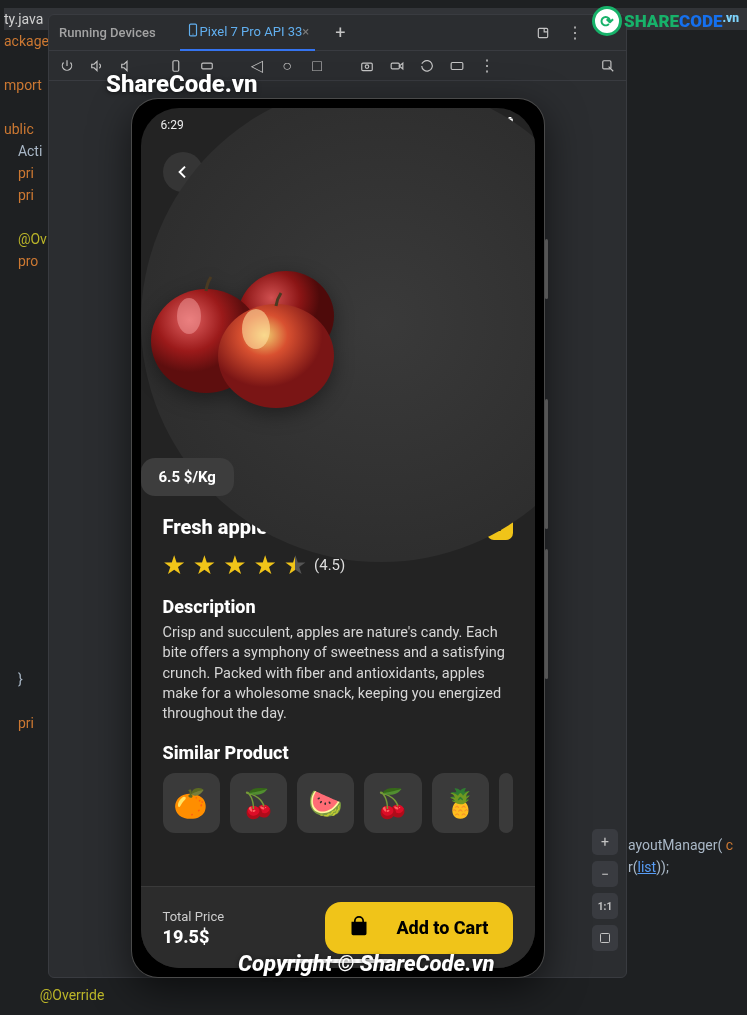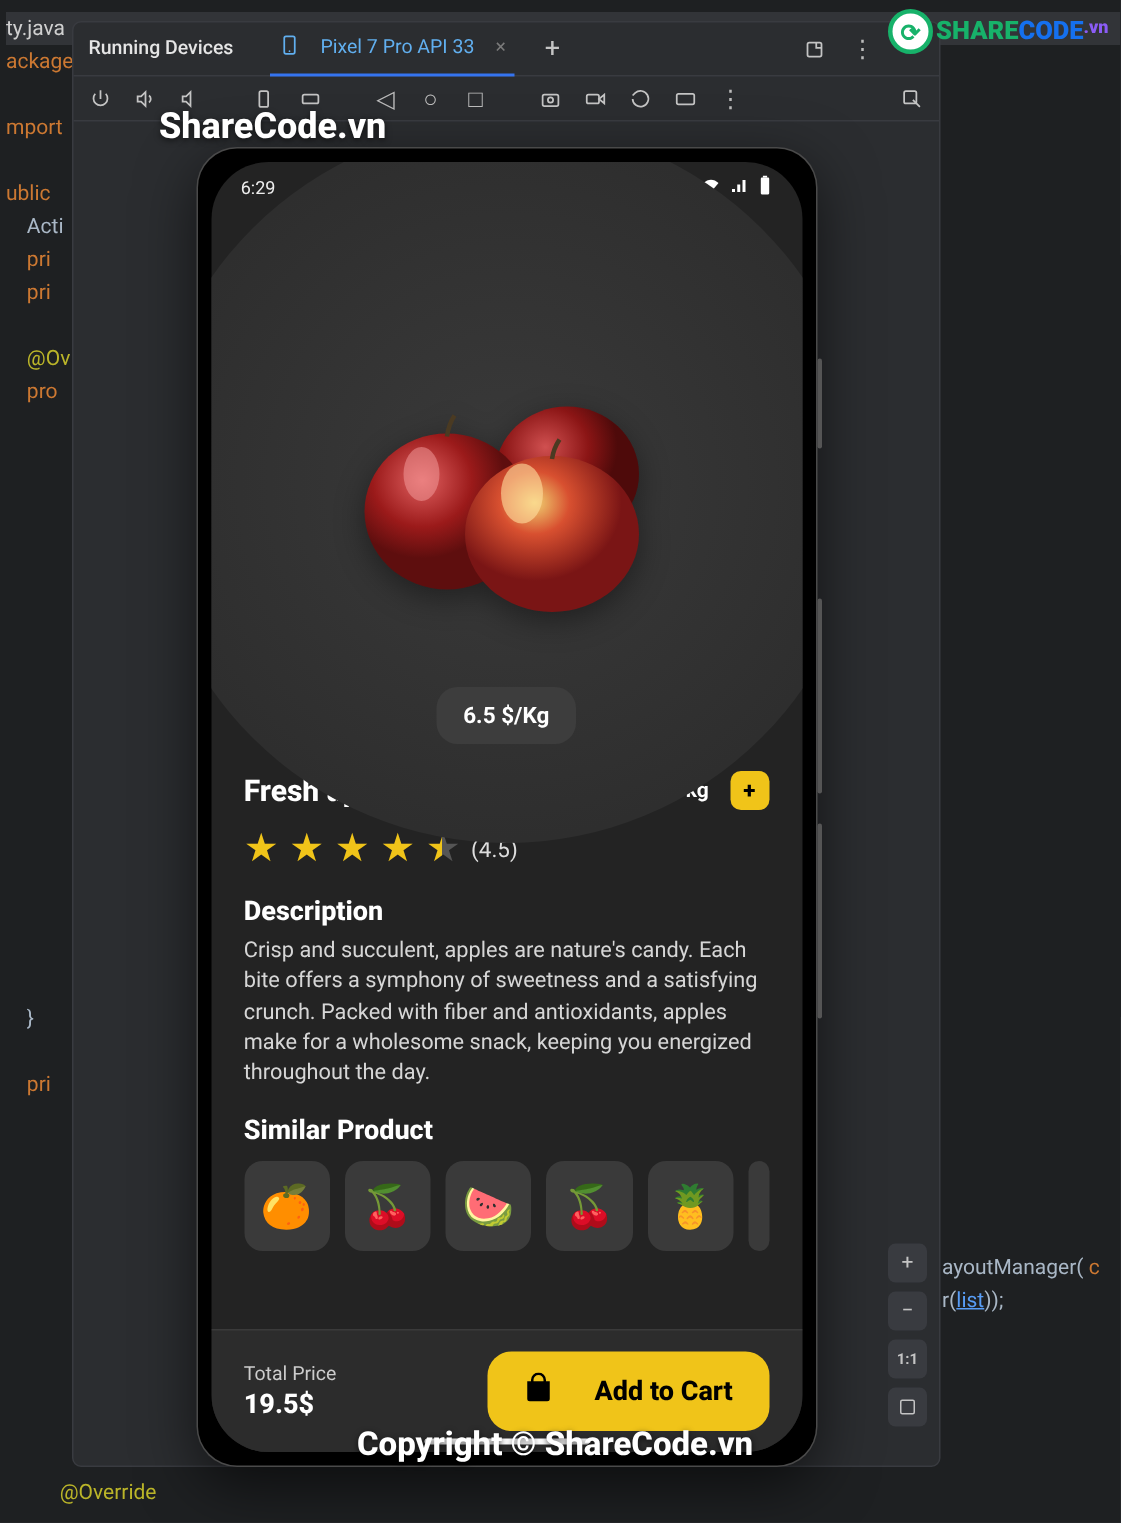--- a/index.html
+++ b/index.html
@@ -10,22 +10,22 @@
   .code-line { white-space: pre; line-height: 22px; }
   .kw-orange { color: #cc7832; }
   .kw-white { color: #a9b7c6; }
   .kw-anno { color: #bbb529; }
   a.link { color:#589df6; text-decoration:underline; }
 
   
   .panel { position: absolute; left: 48px; top: 14px; width: 579px; height: 964px; background: #2b2d30; border: 1px solid #393b40; border-radius: 6px; display:flex; flex-direction:column; }
   .panel-header { height: 36px; display:flex; align-items:center; justify-content:space-between; border-bottom:1px solid #393b40; padding:0 10px; }
   .ph-left { display:flex; align-items:center; gap:4px; }
-  .ph-title { color:#e5e5e5; font-size:13px; font-weight:500; margin-right:20px;text-align:right; }
-  .tab { display:flex; align-items:center; gap:14px; color:#61afef; font-size:13px; padding:4px 6px; border-bottom:2px solid #3574f0; height:36px;}
+  .ph-title { color:#a3a3a3; font-size:13px; font-weight:500; margin-right:20px;text-align:right; }
+  .tab { display:flex; align-items:center; gap:0; color:#61afef; font-size:13px; padding:4px 6px; border-bottom:2px solid #3574f0; height:36px;}
   .tab .close-x { color:#7a7a7a; }
   .ph-right { display:flex; align-items:center; gap:14px; color:#bcbcbc; }
   .icon-btn { cursor:pointer; display:inline-flex; align-items:center; justify-content:center; width:18px; height:18px; }
 
   .toolbar { height: 34px; display:flex; align-items:center; gap:14px; padding: 0 10px; color:#bcbcbc; border-bottom:1px solid #393b40; }
   .toolbar .spacer-sm { width:6px; }
   .toolbar .end { margin-left:auto; display:flex; gap:14px; }
   .mini-icon { width:16px; height:16px; display:inline-flex; align-items:center; justify-content:center; }
 
   .emulator-area { flex:1; position:relative; display:flex; align-items:flex-start; justify-content:center; padding-top:18px; }
@@ -39,21 +39,21 @@
   .sb3 { top:450px; height:130px; }
 
   .statusbar { height:34px; display:flex; align-items:center; justify-content:space-between; padding:0 20px; font-size:12px; color:#eee; position:relative;}
   .camera-dot { position:absolute; left:50%; top:12px; width:12px; height:12px; background:#3a3a3a; border-radius:50%; transform:translateX(-50%); }
   .sb-right { display:flex; gap:5px; align-items:center;}
 
   .app-header { height:60px; display:flex; align-items:center; justify-content:space-between; padding:0 22px; }
   .circle-btn { width:40px; height:40px; border-radius:50%; background:#353535; display:flex; align-items:center; justify-content:center; color:#fff; }
   .app-title { font-size:21px; font-weight:700; color:#fff; }
 
-  .hero-wrap { position:relative; height:298px; display:flex; align-items:center; justify-content:center; }
+  .hero-wrap { position:relative; height:298px; display:flex; align-items:center; justify-content:flex-start; }
   .hero-circle { position:absolute; top:-120px; width:480px; height:480px; border-radius:50%; background: radial-gradient(circle, #3a3a3a 0%, #2e2e2e 70%); }
   .hero-img { position:relative; width:210px; height:150px; margin-top:-30px; }
 
   .price-pill { position:absolute; bottom:4px; background:#3d3d3d; color:#fff; padding:10px 18px; border-radius:14px; font-weight:700; font-size:15px; }
 
   .body { padding: 14px 22px 0 22px; flex:1; overflow:hidden; }
   .title-row { display:flex; align-items:center; justify-content:space-between; }
   .prod-name { font-size:20px; font-weight:800; color:#fff; }
   .qty-row { display:flex; align-items:center; gap:14px; }
   .qty-btn { width:26px; height:26px; border-radius:7px; background:#f0c419; color:#000; font-weight:800; display:flex; align-items:center; justify-content:center; font-size:15px;}
@@ -78,25 +78,25 @@
 
   .nav-bar { position:absolute; bottom:5px; left:50%; transform:translateX(-50%); width:110px; height:4px; background:#fff; border-radius:4px; }
 
   
   .zoom-col { position:absolute; right:8px; bottom:26px; display:flex; flex-direction:column; gap:6px; }
   .zoom-btn { width:26px; height:26px; background:#393b40; border-radius:5px; display:flex; align-items:center; justify-content:center; color:#c4c4c4; font-size:14px; }
   .zoom-label { font-size:10px;font-weight:bold; }
 
   
   .wm1 { position:absolute; left:106px; top:70px; color:#fff; font-size:24px; font-weight:800; text-shadow:0 1px 4px rgba(0,0,0,.6); z-index:40;}
-  .wm2 { position:absolute; left:238px; top:951px; color:#fff; font-size:22px; font-weight:800; text-shadow:0 1px 4px rgba(0,0,0,.7); z-index:40;}
+  .wm2 { position:absolute; left:238px; top:951px; color:#fff; font-size:22px; font-weight:800; text-shadow:0 1px 4px rgba(0,0,0,.7); z-index:40;font-style:italic;}
   .logo { position:absolute; right:8px; top:6px; z-index:50; display:flex; align-items:center; gap:2px; }
   .logo-c { width:30px; height:30px; border-radius:50%; border:3px solid #17b26a; display:flex; align-items:center; justify-content:center; color:#17b26a; font-weight:900; font-size:16px; background:#fff;}
   .logo-t { font-weight:900; font-size:17px; }
-  .logo-t .g { color:#17b26a; } .logo-t .b { color:#1570ef; } .logo-t .s { color:#8b5cf6; font-size:12px; vertical-align:top;}
+  .logo-t .g { color:#17b26a; } .logo-t .b { color:#1570ef; } .logo-t .s { color:#7dd3fc; font-size:12px; vertical-align:top;}
 
   
   .apple-grp { filter: drop-shadow(0 6px 10px rgba(0,0,0,.4)); }
 </style>
 </head>
 <body>
 
 <div class="code-bg">
   <div class="code-line" style="background:#323438;color:#d0d0d0;">ty.java</div>
   <div class="code-line kw-orange">ackage </div>

